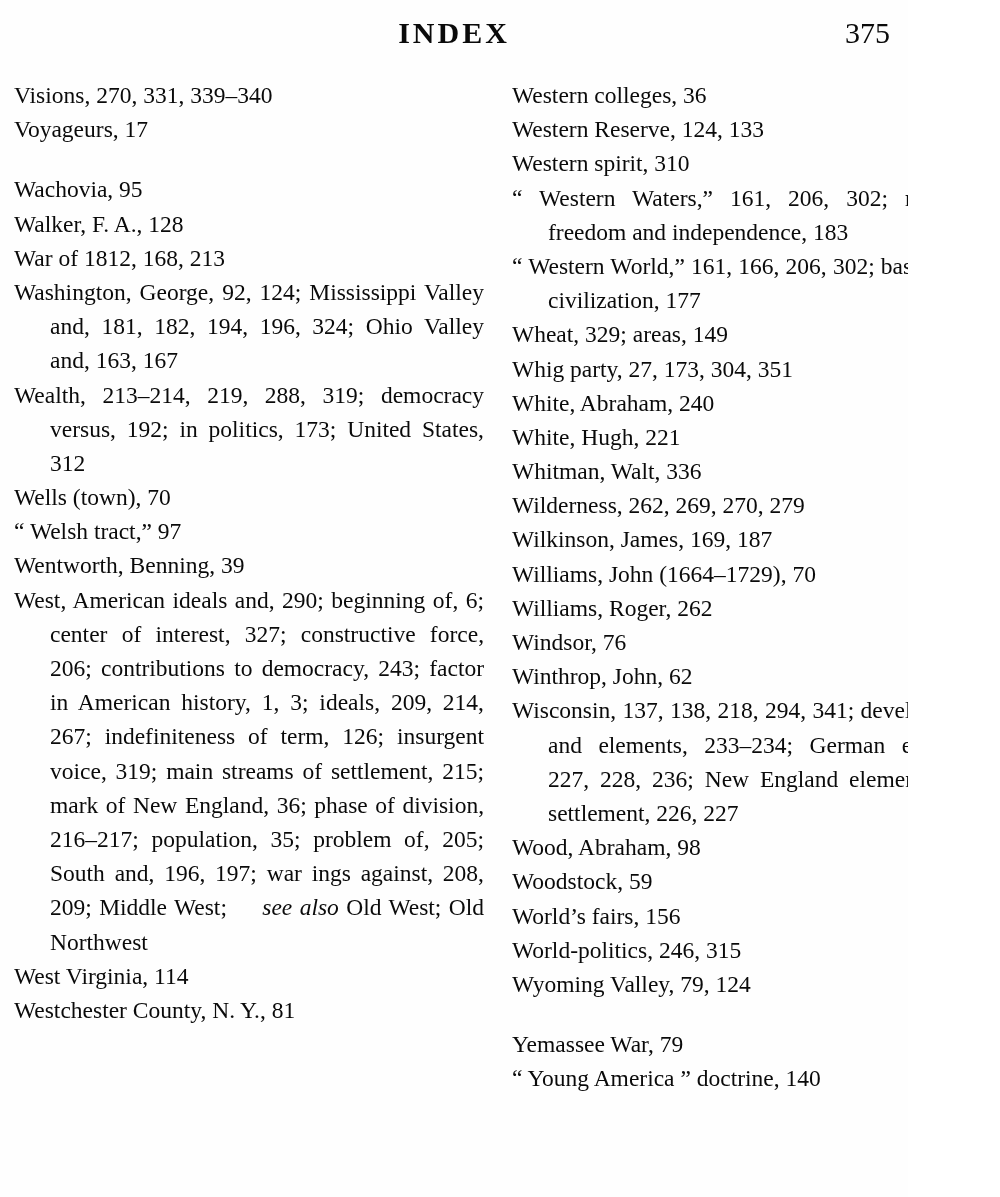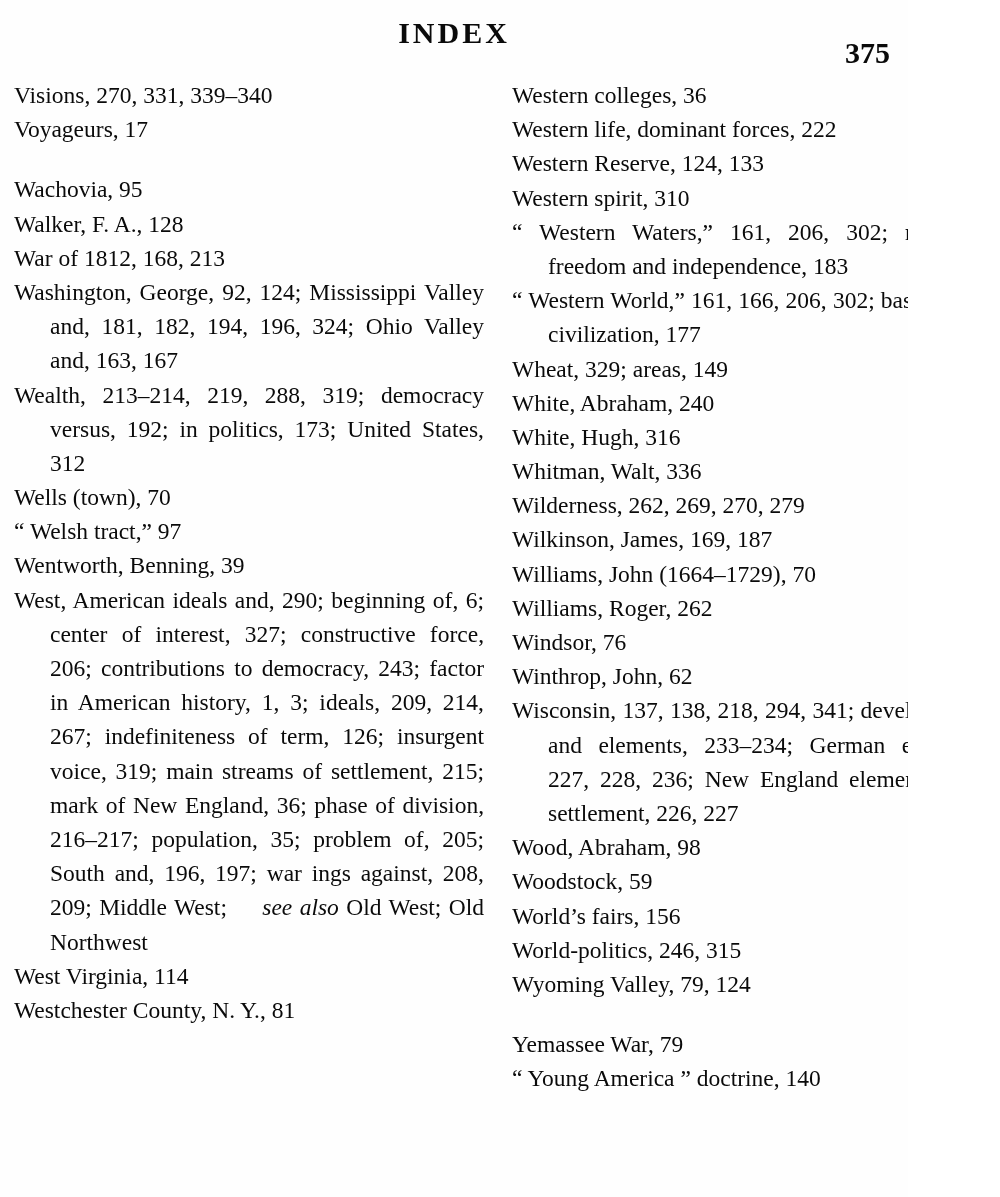--- a/index.html
+++ b/index.html
@@ -29,22 +29,21 @@
     font-size: 30px;
     letter-spacing: 3px;
     font-weight: 700;
     font-family: "Liberation Serif", serif;
   }
   .page-number {
     position: absolute;
     top: 16px;
     right: 18px;
     font-size: 30px;
-    font-weight: 700;
-    margin-top: 20px;
+    font-weight: 400;
   }
   .columns {
     position: absolute;
     top: 78px;
     left: 0;
     width: 1000px;
     display: flex;
     gap: 28px;
     padding: 0 14px;
     box-sizing: border-box;
@@ -96,28 +95,28 @@
         <p class="entry"><span class="head">Wealth, 213–214, 219, 288, 319; democracy versus, 192; in politics, 173; United States, 312</span></p>
         <p class="entry"><span class="head">Wells (town), 70</span></p>
         <p class="entry"><span class="head">“ Welsh tract,” 97</span></p>
         <p class="entry"><span class="head">Wentworth, Benning, 39</span></p>
         <p class="entry"><span class="head">West, American ideals and, 290; beginning of, 6; center of interest, 327; constructive force, 206; contributions to democracy, 243; factor in American history, 1, 3; ideals, 209, 214, 267; indefiniteness of term, 126; insurgent voice, 319; main streams of settlement, 215; mark of New England, 36; phase of division, 216–217; population, 35; problem of, 205; South and, 196, 197; war ings against, 208, 209; Middle West; <i>see also</i> Old West; Old Northwest</span></p>
         <p class="entry"><span class="head">West Virginia, 114</span></p>
         <p class="entry"><span class="head">Westchester County, N. Y., 81</span></p>
       </div>
     <div class="column" id="col-right">
         <p class="entry"><span class="head">Western colleges, 36</span></p>
-        <p class="entry"><span class="head">Western life, dominant forces, 222</span></p>
         <p class="entry"><span class="head">Western Reserve, 124, 133</span></p>
         <p class="entry"><span class="head">Western spirit, 310</span></p>
         <p class="entry"><span class="head">“ Western Waters,” 161, 206, 302; men of freedom and independence, 183</span></p>
         <p class="entry"><span class="head">“ Western World,” 161, 166, 206, 302; basis of its civilization, 177</span></p>
         <p class="entry"><span class="head">Wheat, 329; areas, 149</span></p>
+        <p class="entry"><span class="head">Whig party, 27, 173, 304, 351</span></p>
         <p class="entry"><span class="head">White, Abraham, 240</span></p>
-        <p class="entry"><span class="head">White, Hugh, 316</span></p>
+        <p class="entry"><span class="head">White, Hugh, 221</span></p>
         <p class="entry"><span class="head">Whitman, Walt, 336</span></p>
         <p class="entry"><span class="head">Wilderness, 262, 269, 270, 279</span></p>
         <p class="entry"><span class="head">Wilkinson, James, 169, 187</span></p>
         <p class="entry"><span class="head">Williams, John (1664–1729), 70</span></p>
         <p class="entry"><span class="head">Williams, Roger, 262</span></p>
         <p class="entry"><span class="head">Windsor, 76</span></p>
         <p class="entry"><span class="head">Winthrop, John, 62</span></p>
         <p class="entry"><span class="head">Wisconsin, 137, 138, 218, 294, 341; development and elements, 233–234; German element, 227, 228, 236; New England element, 228; settlement, 226, 227</span></p>
         <p class="entry"><span class="head">Wood, Abraham, 98</span></p>
         <p class="entry"><span class="head">Woodstock, 59</span></p>

